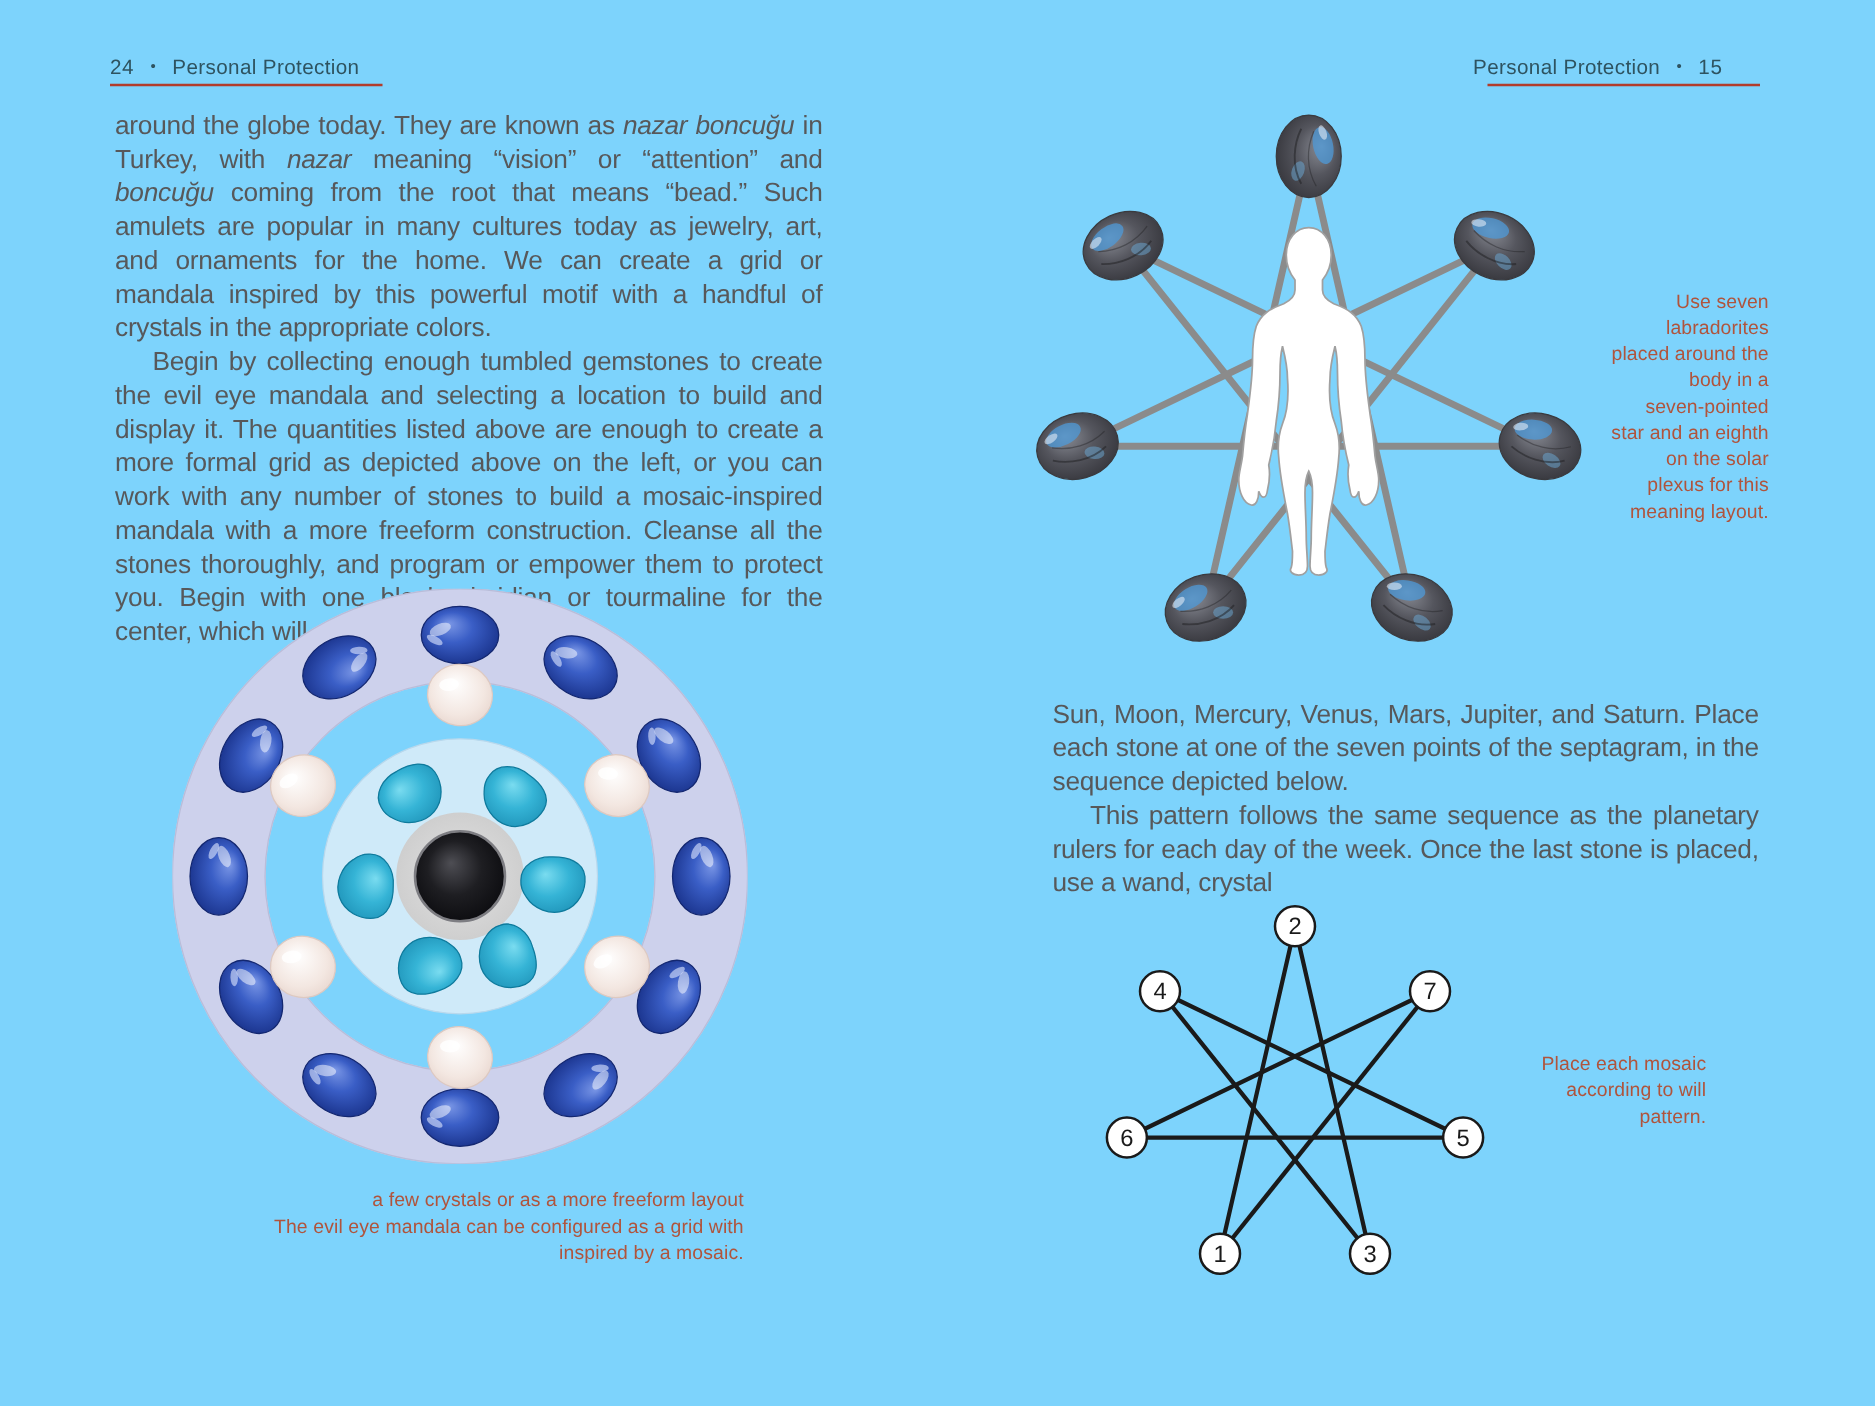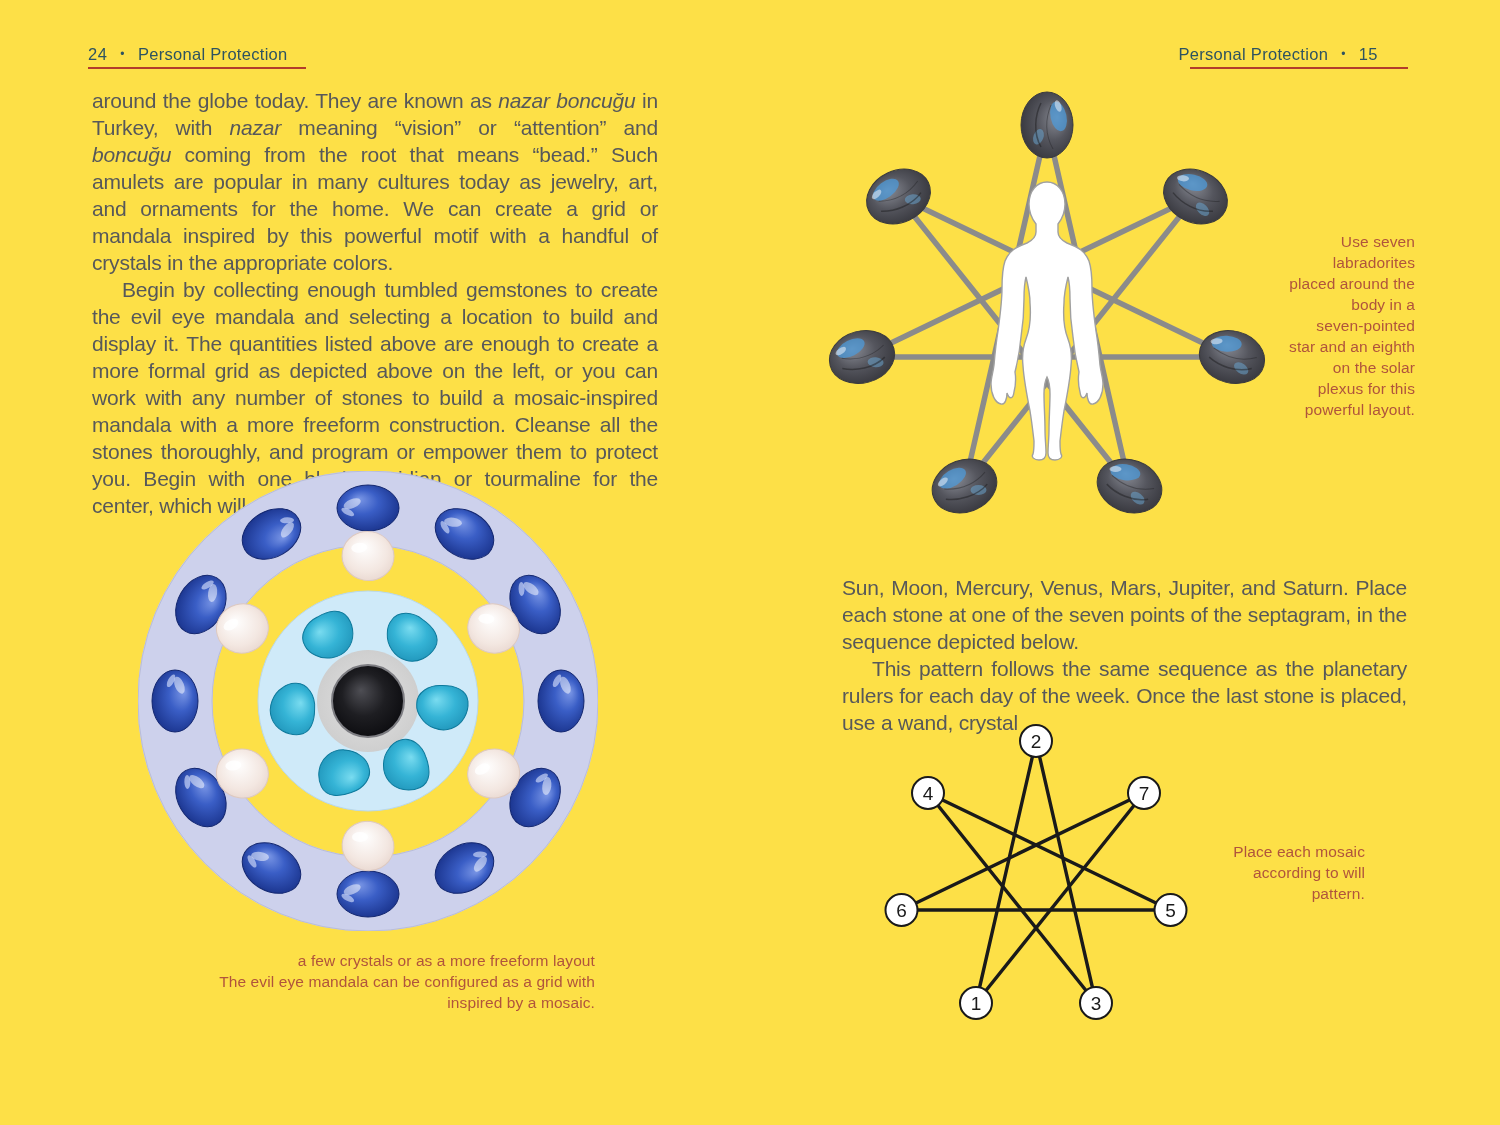--- a/index.html
+++ b/index.html
@@ -1,17 +1,17 @@
 <!DOCTYPE html>
 <html><head>
 <meta charset="utf-8">
 <style>
   html,body { margin:0; padding:0; background:#ffffff; }
   .spread {
-    position:relative; width:1500px; height:1125px; background:#fde047;
+    position:relative; width:1500px; height:1125px; background:#7dd3fc;
     font-family:"Liberation Sans", sans-serif; overflow:hidden;
   }
   
   .running-head {
     position:absolute; top:45px; font-size:16.5px; letter-spacing:0.3px;
     color:#2e5360; white-space:nowrap;
   }
   .running-head .pgnum { letter-spacing:0.5px; }
   .running-head .sep { font-size:12px; vertical-align:2px; padding:0 13px; }
   .head-rule { position:absolute; top:67px; width:218px; height:2px; background:#b23c2b; }
@@ -186,24 +186,24 @@
 
   <div class="caption" style="left:1255px; top:231px; width:160px;">
       <div>Use seven</div>
       <div>labradorites</div>
       <div>placed around the</div>
       <div>body in a</div>
       <div>seven-pointed</div>
       <div>star and an eighth</div>
       <div>on the solar</div>
       <div>plexus for this</div>
-      <div>powerful layout.</div>
+      <div>meaning layout.</div>
     </div>
 
-  <div class="body-copy" style="left:842px; top:558px; width:565px;margin-top:16px;">
+  <div class="body-copy" style="left:842px; top:558px; width:565px;">
     <p>Sun, Moon, Mercury, Venus, Mars, Jupiter, and Saturn. Place each stone at one of the seven points of the septagram, in the sequence depicted below.</p>
     <p class="indented">This pattern follows the same sequence as the planetary rulers for each day of the week. Once the last stone is placed, use a wand, crystal</p>
   </div>
 
   <figure class="fig" style="left:880px; top:715px;">
     <svg width="312" height="330" viewBox="0 0 312 330" role="img" aria-label="Septagram star diagram with circled numbers marking the placement order of the seven stones">
       <g stroke="#1a1a1a" stroke-width="3.4" stroke-linecap="round">
         <line x1="96" y1="288" x2="156" y2="26"></line>
         <line x1="156" y1="26" x2="216" y2="288"></line>
         <line x1="216" y1="288" x2="48" y2="78"></line>

